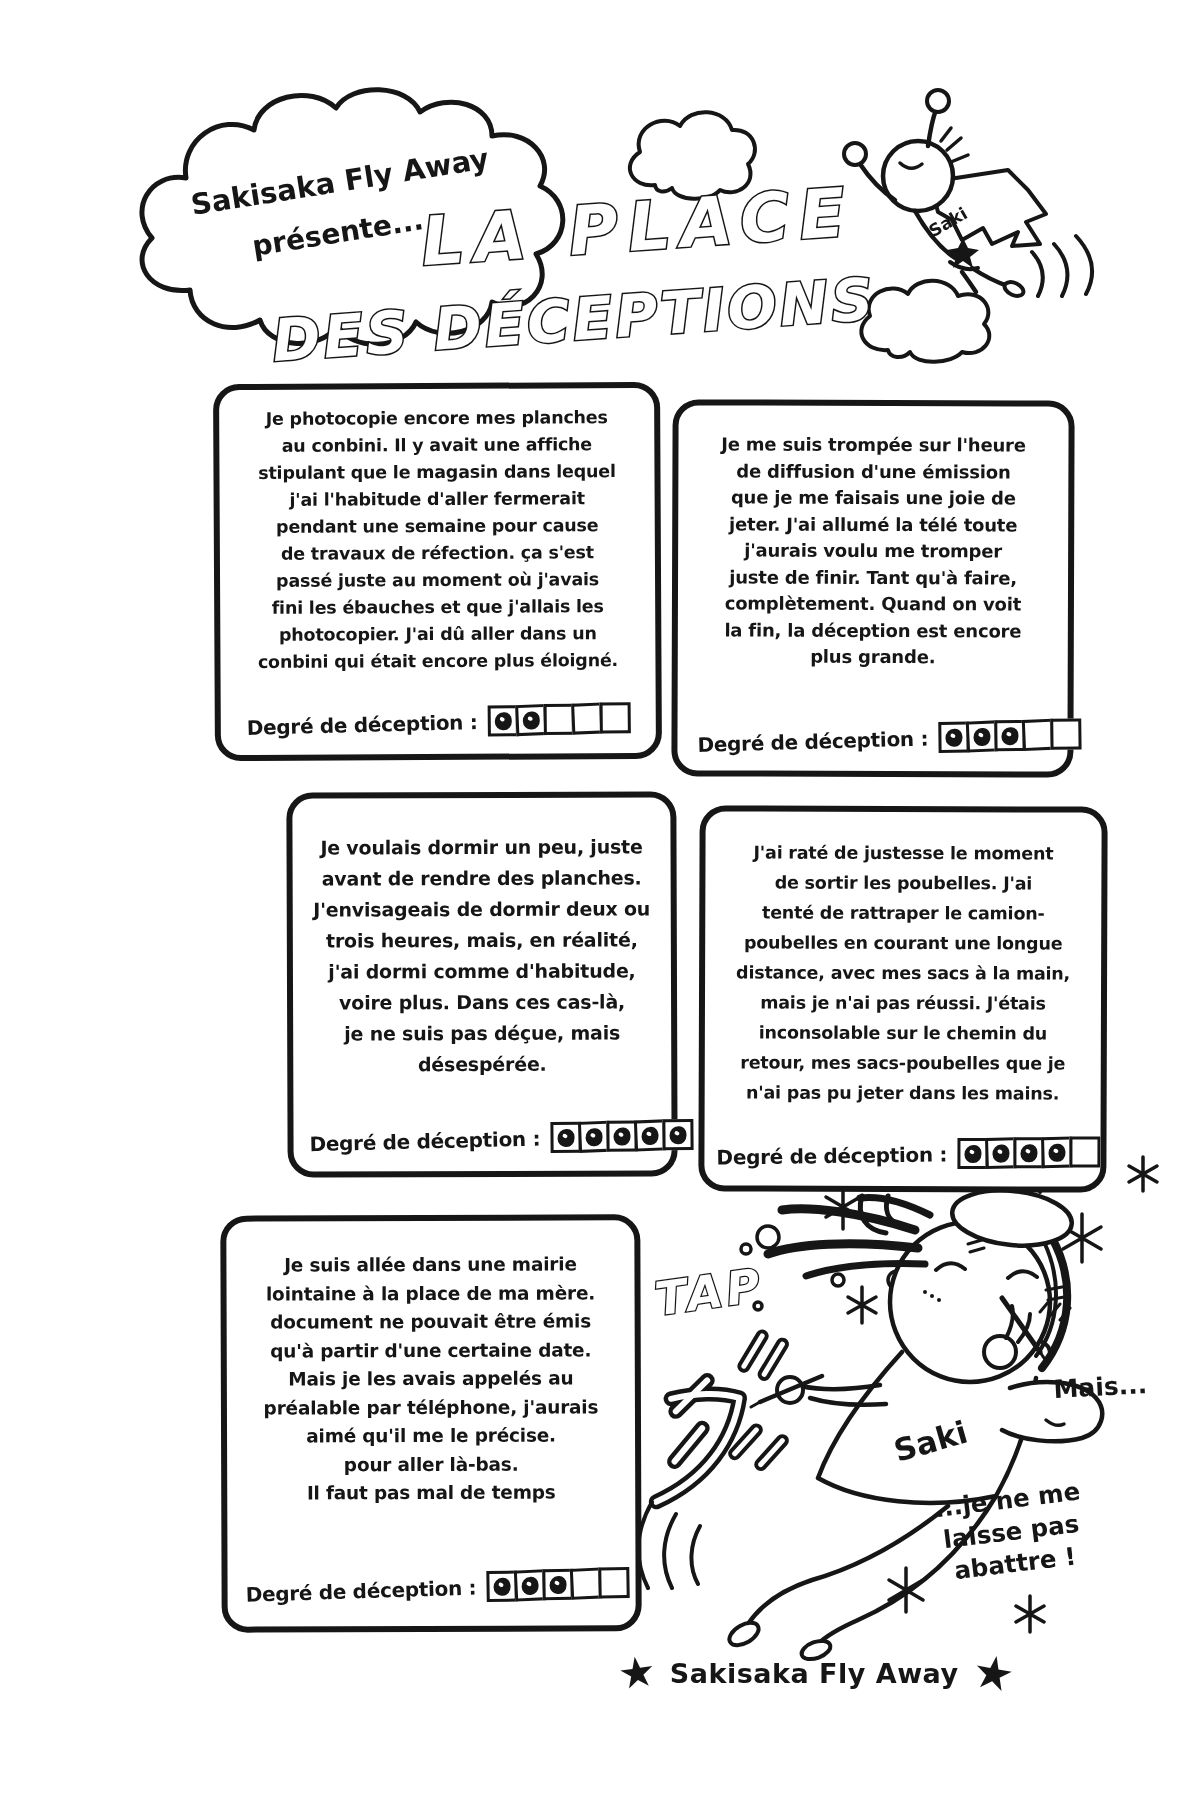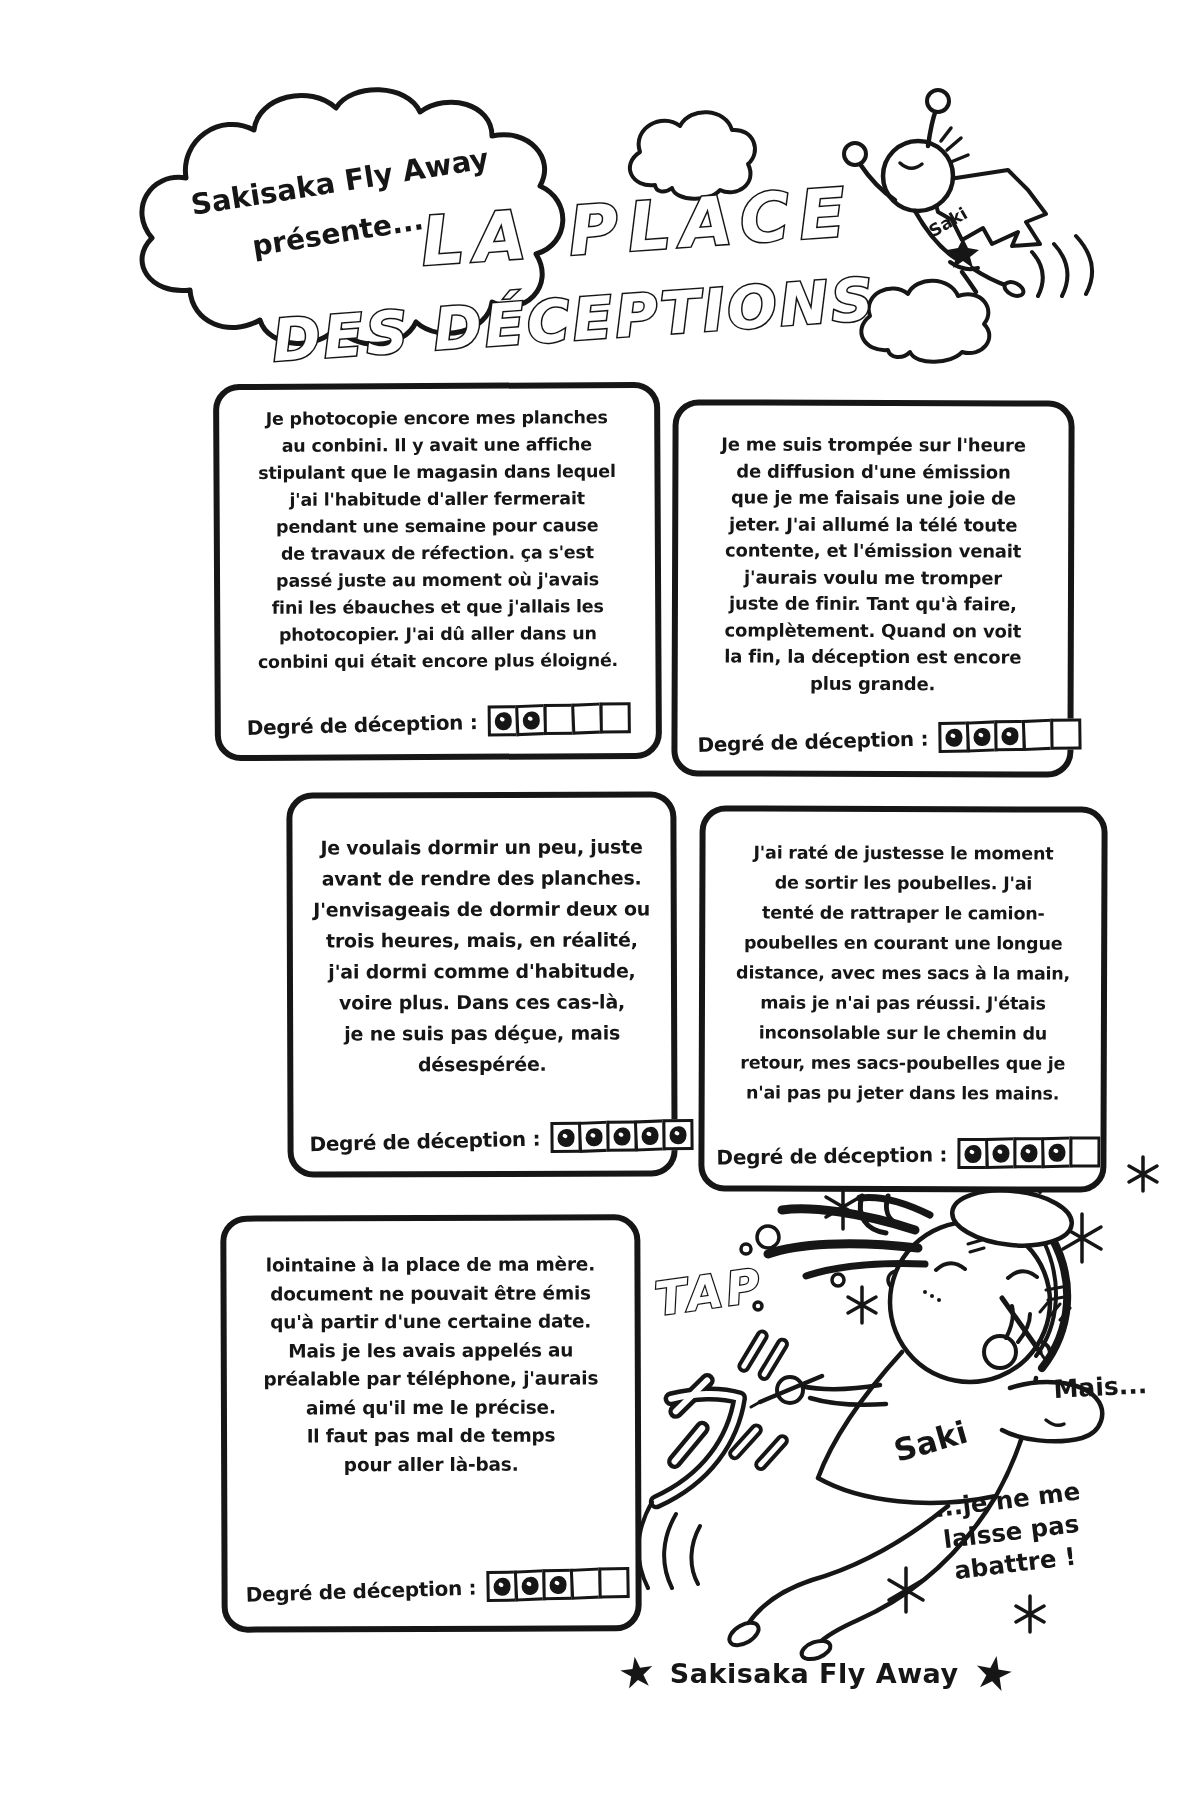--- a/index.html
+++ b/index.html
@@ -250,21 +250,20 @@
         </div>
     </div>
   </div>
 
   <div class="panel" id="panel-2">
     <div class="panel-text">
         <div>Je me suis trompée sur l'heure</div>
         <div>de diffusion d'une émission</div>
         <div>que je me faisais une joie de</div>
         <div>jeter. J'ai allumé la télé toute</div>
-        <div>contente, et l'émission venait</div>
         <div>j'aurais voulu me tromper</div>
         <div>juste de finir. Tant qu'à faire,</div>
         <div>complètement. Quand on voit</div>
         <div>la fin, la déception est encore</div>
         <div>plus grande.</div>
       </div>
     <div class="rating-row">
       <span class="rating-label">Degré de déception :</span>
       <div class="rating-boxes">
           <div class="rbox">
@@ -342,28 +341,29 @@
           <div class="rbox">
             <div class="rdot"></div>
           </div>
           <div class="rbox"></div>
         </div>
     </div>
   </div>
 
   <div class="panel" id="panel-5">
     <div class="panel-text">
+        <div>Je suis allée dans une mairie</div>
         <div>lointaine à la place de ma mère.</div>
         <div>document ne pouvait être émis</div>
         <div>qu'à partir d'une certaine date.</div>
         <div>Mais je les avais appelés au</div>
         <div>préalable par téléphone, j'aurais</div>
         <div>aimé qu'il me le précise.</div>
+        <div>pour aller là-bas.</div>
         <div>Il faut pas mal de temps</div>
-        <div>pour aller là-bas.</div>
       </div>
     <div class="rating-row">
       <span class="rating-label">Degré de déception :</span>
       <div class="rating-boxes">
           <div class="rbox">
             <div class="rdot"></div>
           </div>
           <div class="rbox">
             <div class="rdot"></div>
           </div>

